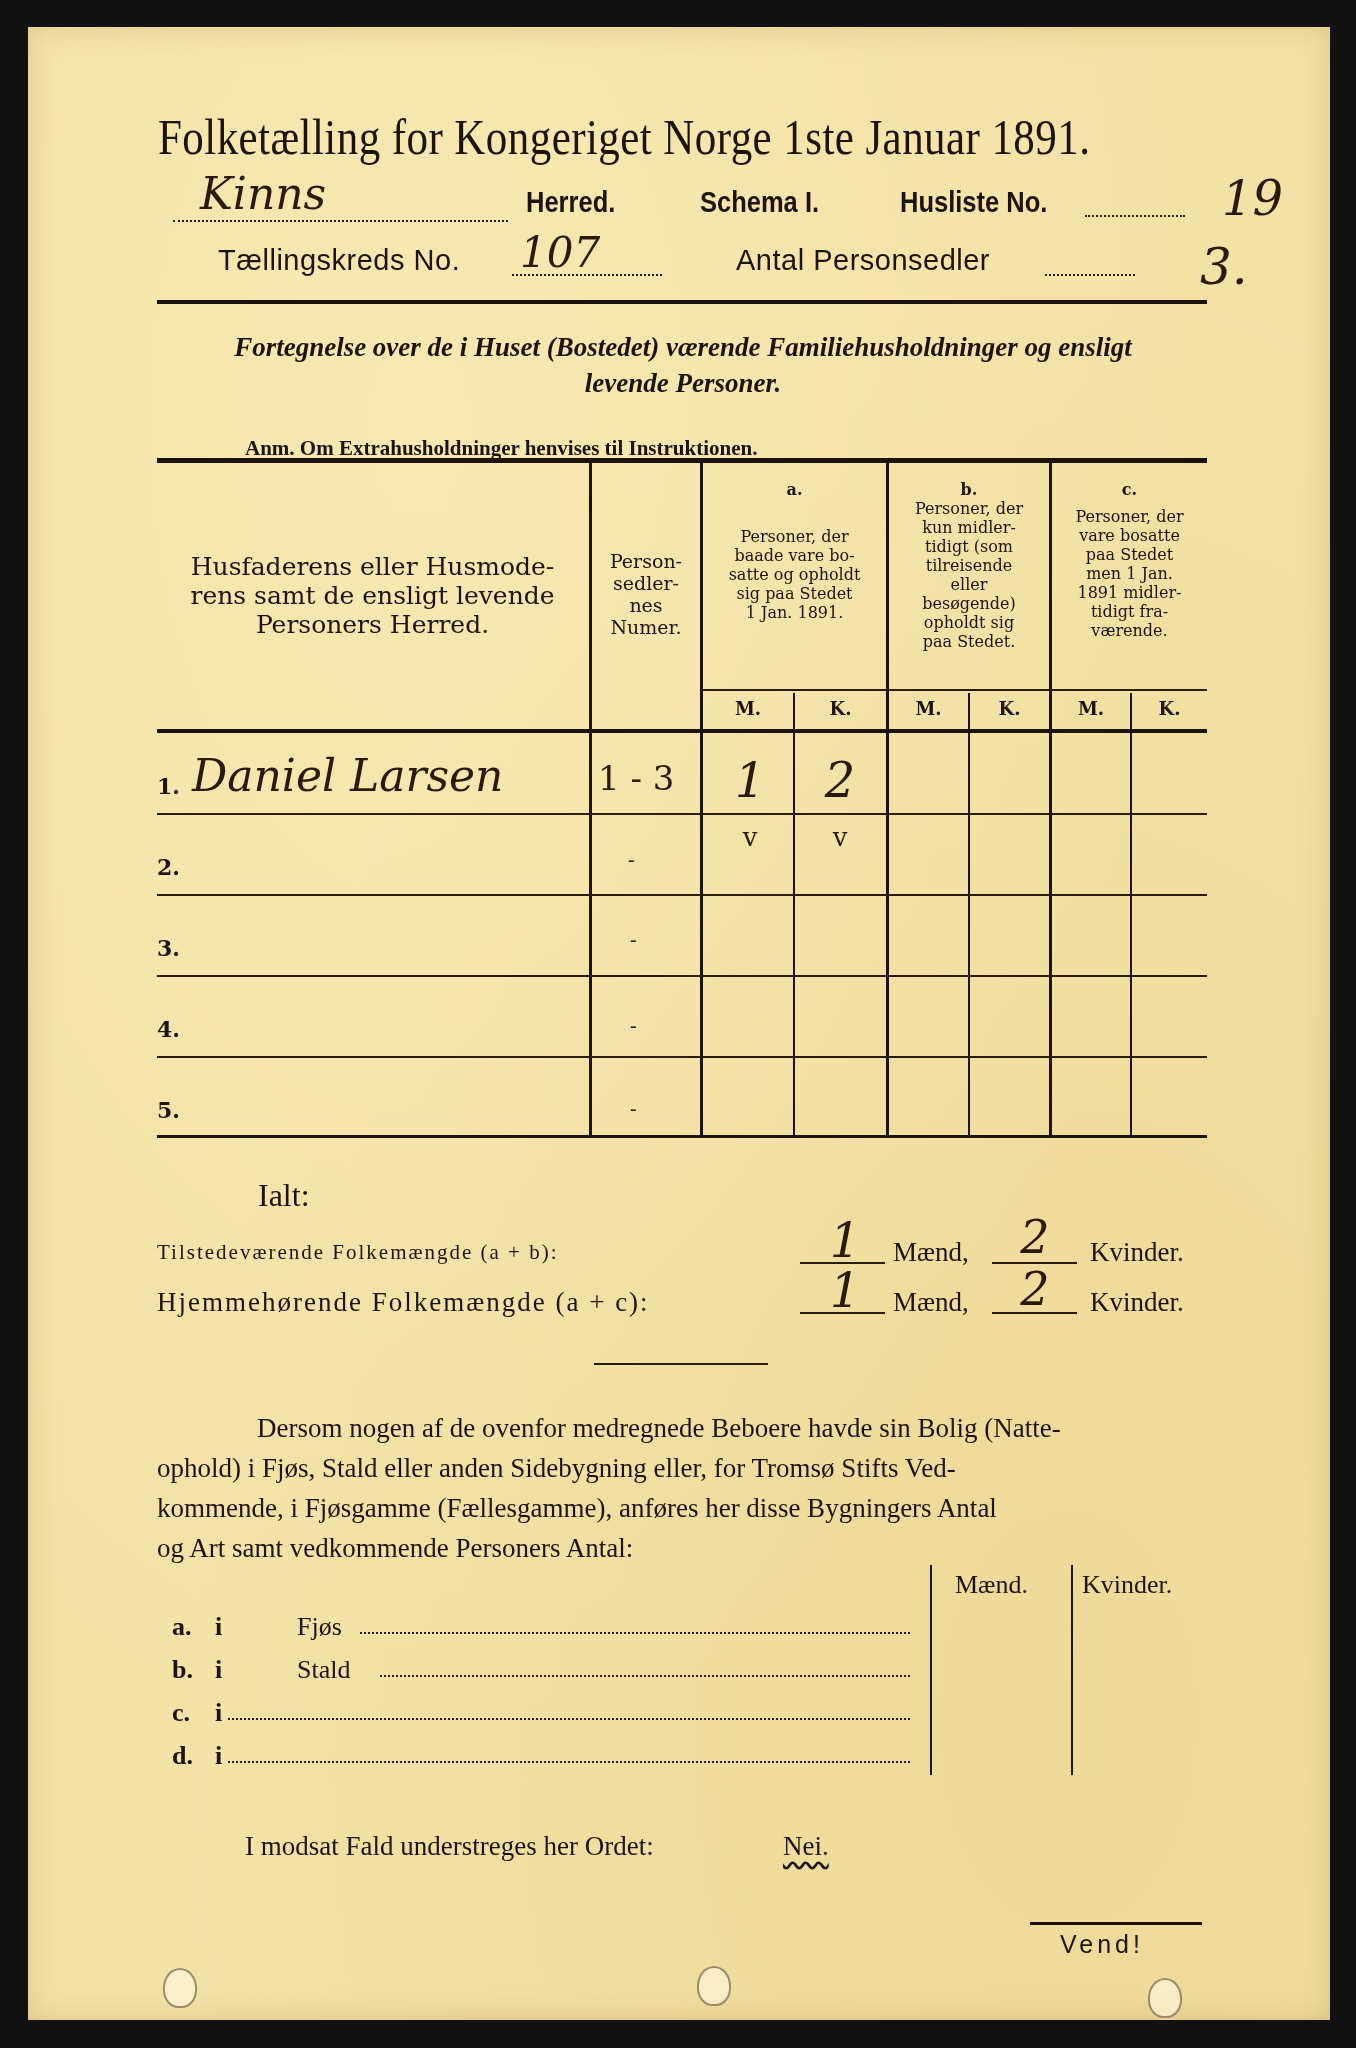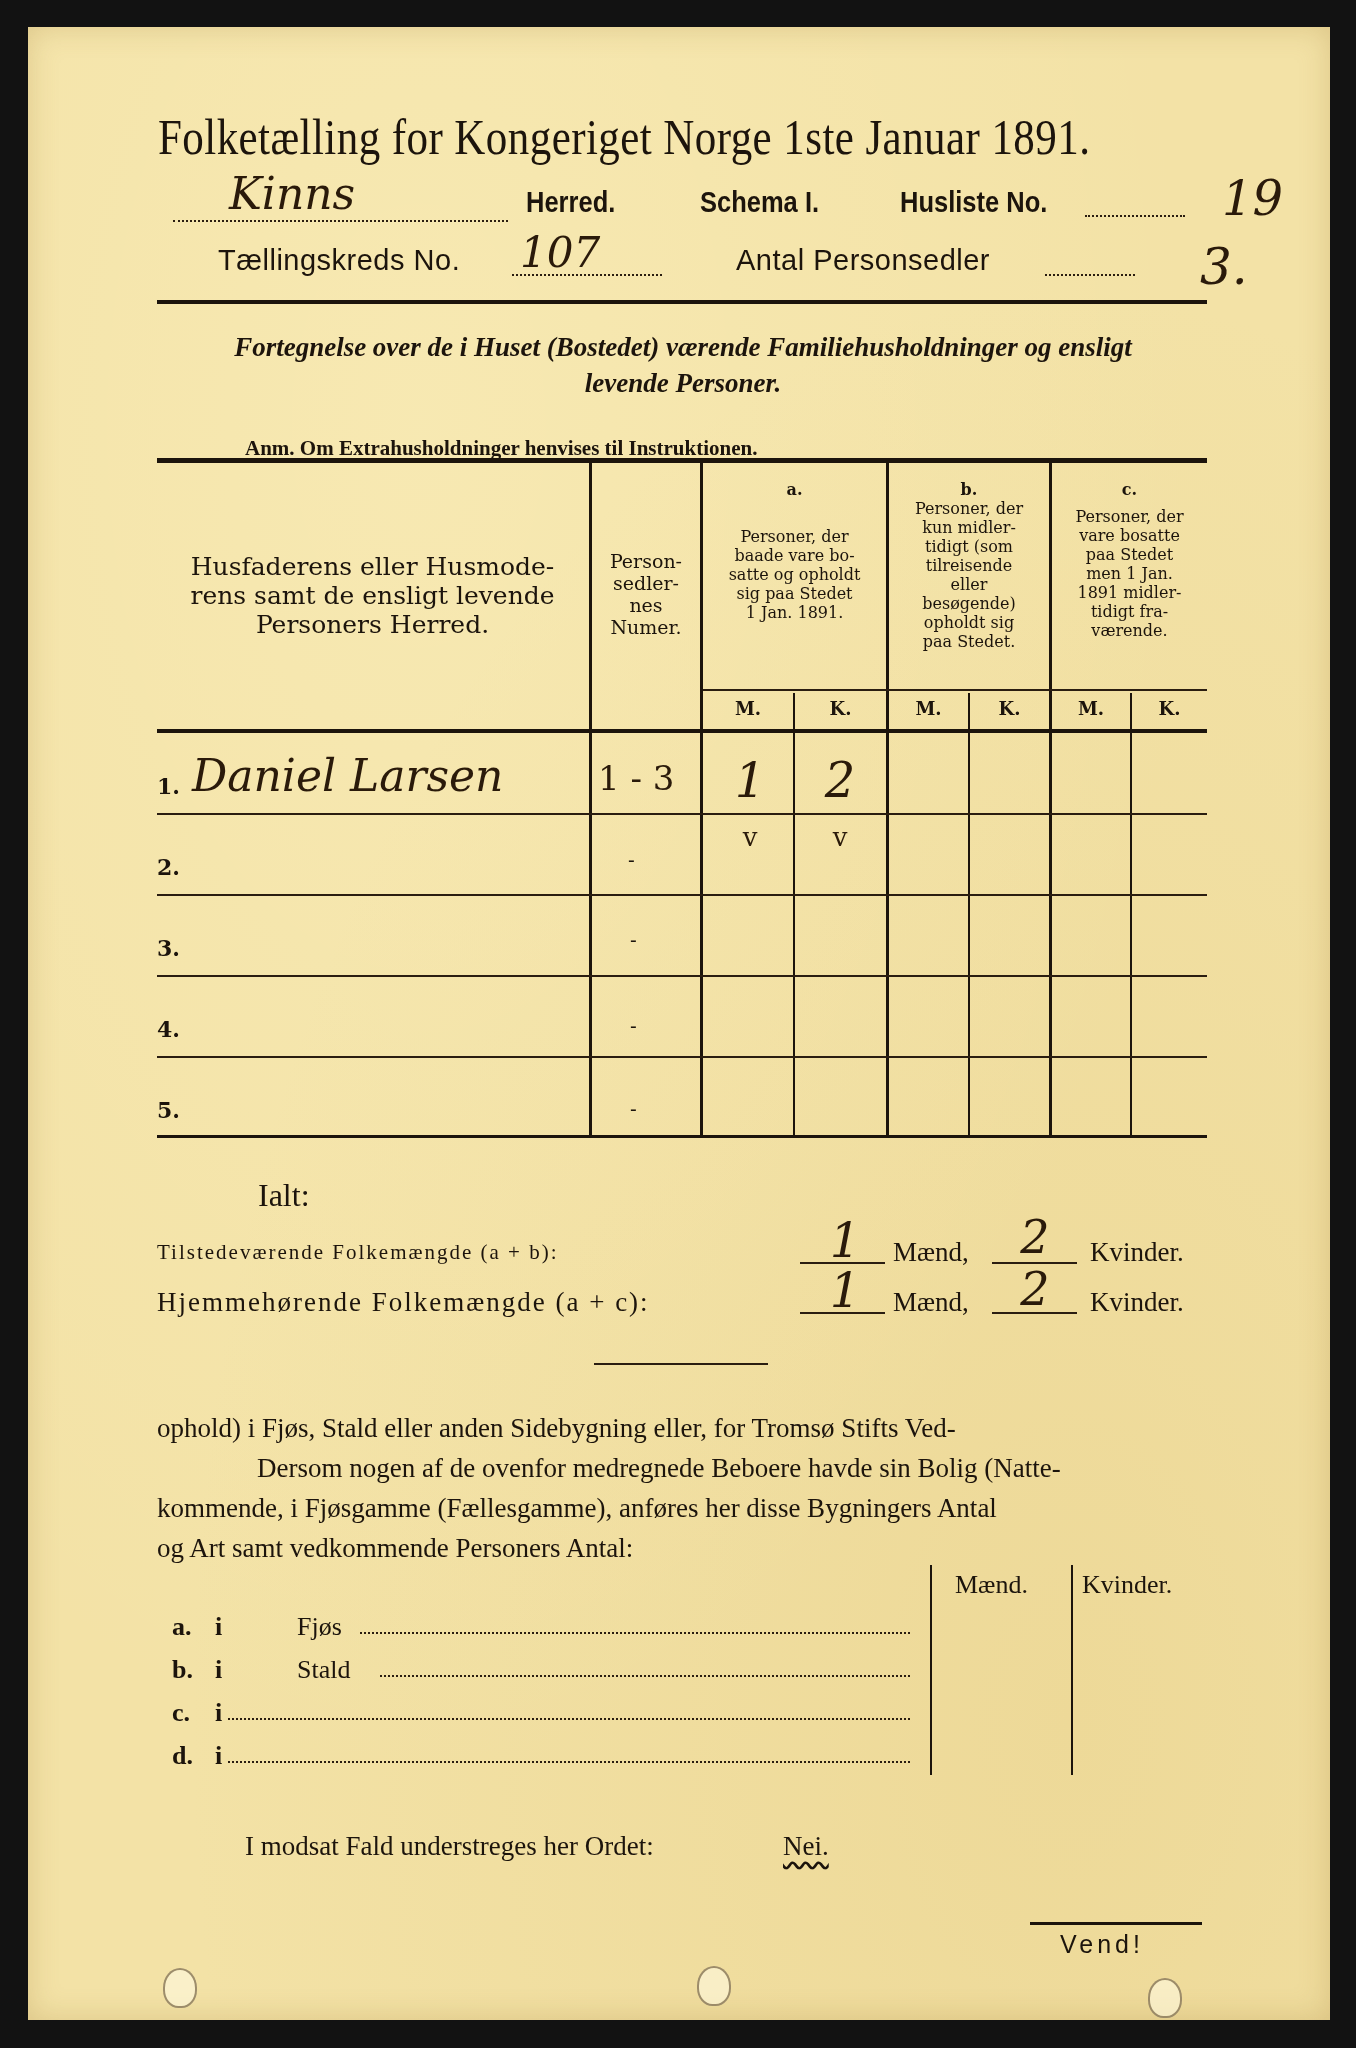--- a/index.html
+++ b/index.html
@@ -39,21 +39,21 @@
   }
 </style>
 </head>
 <body>
 
 <div class="paper"></div>
 
 <div class="abs title">Folketælling for Kongeriget Norge 1ste Januar 1891.</div>
 
 <div class="abs dots" style="left:173px; top:190px; width:335px; height:30px;"></div>
-<div class="abs hand" style="left:200px; top:168px; font-size:44px;margin-left:29px;">Kinns</div>
+<div class="abs hand" style="left:200px; top:168px; font-size:44px;">Kinns</div>
 <div class="abs bold-sans" style="left:526px; top:185px; font-size:30px; transform:scaleX(0.85); transform-origin:left;">Herred.</div>
 <div class="abs bold-sans" style="left:700px; top:185px; font-size:30px; transform:scaleX(0.85); transform-origin:left;">Schema I.</div>
 <div class="abs bold-sans" style="left:900px; top:185px; font-size:30px; transform:scaleX(0.85); transform-origin:left;">Husliste No.</div>
 <div class="abs dots" style="left:1085px; top:205px; width:100px; height:10px;"></div>
 <div class="abs hand" style="left:1222px; top:170px; font-size:48px;">19</div>
 
 <div class="abs sans" style="left:218px; top:244px; font-size:29px; letter-spacing:0.5px;text-align:right;">Tællingskreds No.</div>
 <div class="abs dots" style="left:512px; top:266px; width:150px; height:8px;"></div>
 <div class="abs hand" style="left:520px; top:228px; font-size:42px;">107</div>
 <div class="abs sans" style="left:736px; top:244px; font-size:29px; letter-spacing:0.5px;">Antal Personsedler</div>
@@ -166,22 +166,22 @@
 <div class="abs" style="left:800px; top:1312px; width:85px; height:2px; background:#2a1d10;"></div>
 <div class="abs hand" style="left:815px; top:1262px; width:60px; text-align:center; font-size:48px;">1</div>
 <div class="abs body-text" style="left:893px; top:1282px; font-size:27px;">Mænd,</div>
 <div class="abs" style="left:992px; top:1312px; width:85px; height:2px; background:#2a1d10;"></div>
 <div class="abs hand" style="left:1005px; top:1262px; width:60px; text-align:center; font-size:46px;">2</div>
 <div class="abs body-text" style="left:1090px; top:1282px; font-size:27px;">Kvinder.</div>
 
 <div class="abs" style="left:594px; top:1363px; width:174px; height:2px; background:#2a1d10;"></div>
 
 <div class="abs body-text" style="left:157px; top:1408px; width:1050px; font-size:27px; line-height:40px;">
+  <div style="padding-left:100px;">Dersom nogen af de ovenfor medregnede Beboere havde sin Bolig (Natte-</div>
   <div>ophold) i Fjøs, Stald eller anden Sidebygning eller, for Tromsø Stifts Ved-</div>
-  <div style="padding-left:100px;">Dersom nogen af de ovenfor medregnede Beboere havde sin Bolig (Natte-</div>
   <div>kommende, i Fjøsgamme (Fællesgamme), anføres her disse Bygningers Antal</div>
   <div>og Art samt vedkommende Personers Antal:</div>
 </div>
 
 <div class="vthin" style="left:930px; top:1565px; height:210px;"></div>
 <div class="vthin" style="left:1071px; top:1565px; height:210px;"></div>
 <div class="abs body-text" style="left:955px; top:1565px; font-size:26px;">Mænd.</div>
 <div class="abs body-text" style="left:1082px; top:1565px; font-size:26px;">Kvinder.</div>
 
 <div class="abs body-text" style="left:172px; top:1607px; font-weight:bold; font-size:26px;">a.</div>

